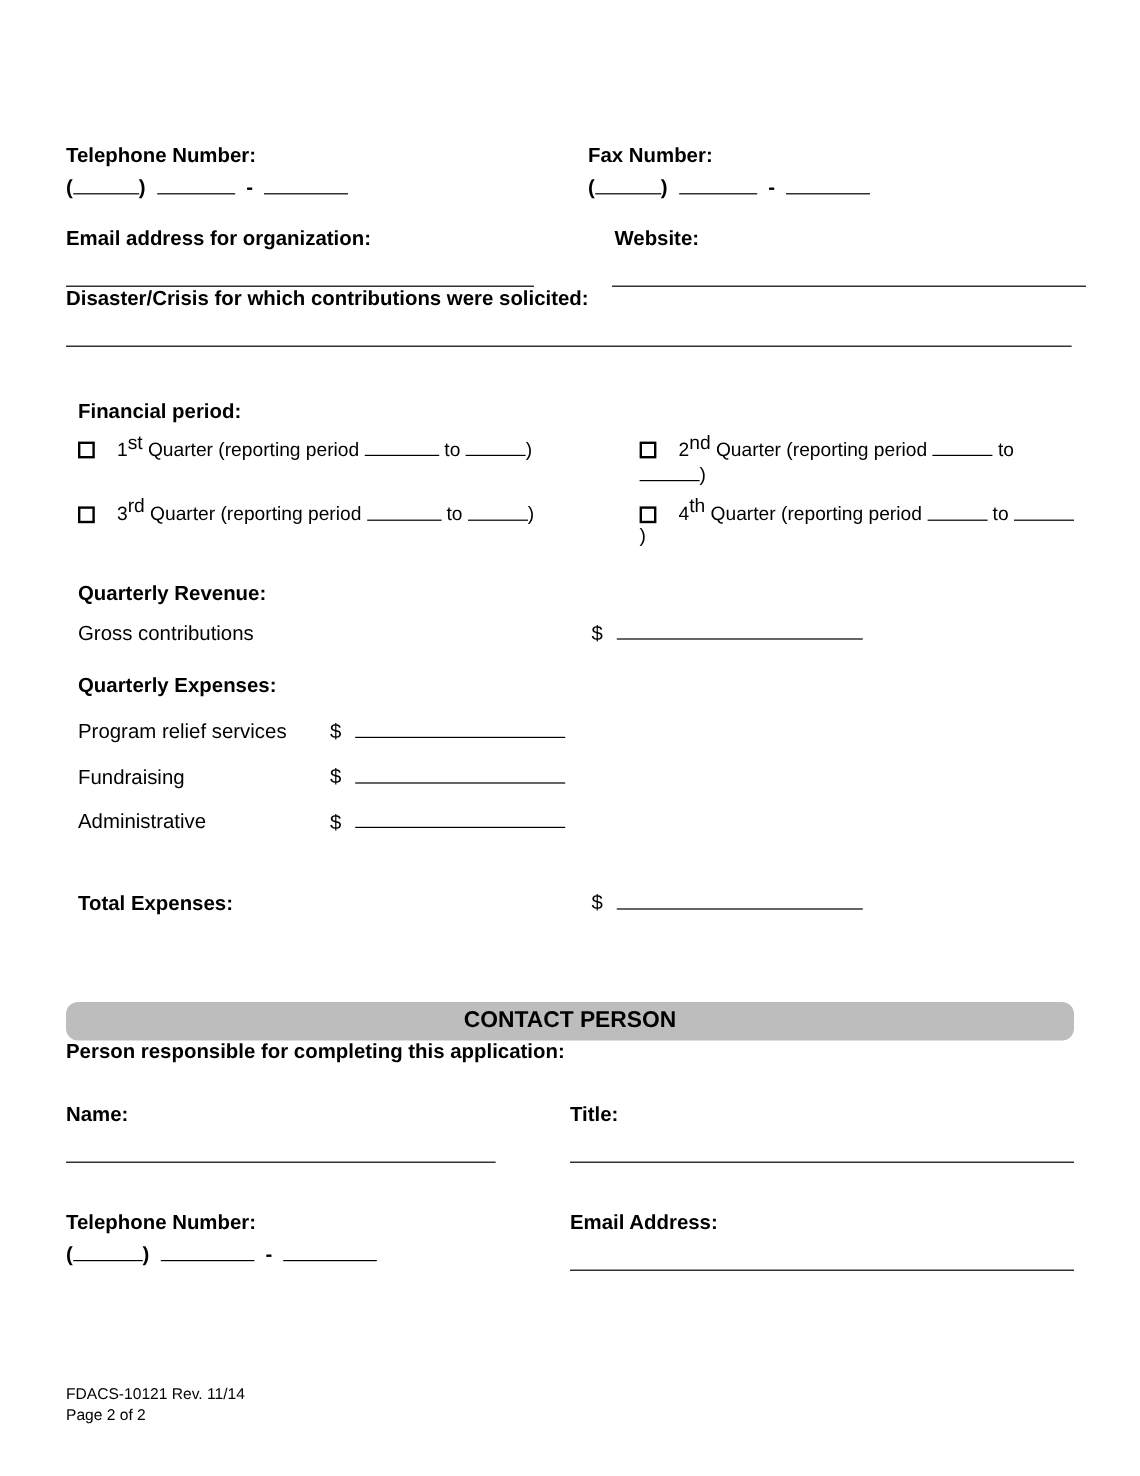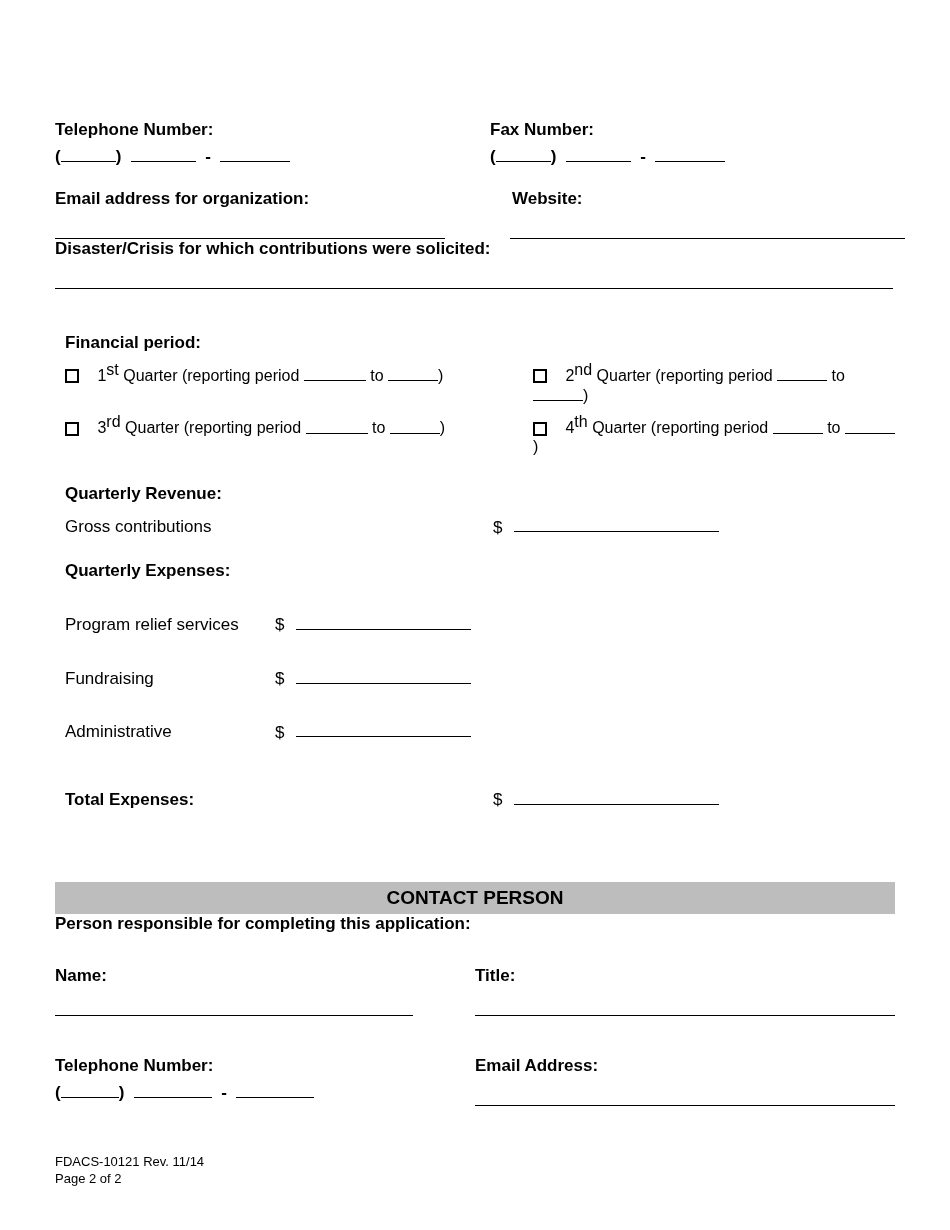--- a/index.html
+++ b/index.html
@@ -37,32 +37,33 @@
     margin-right: 14px;
   }
   .period-row { margin-top: 8px; font-size: 16px; }
   .period-blank { display:inline-block; border-bottom:1px solid #000; width:62px; height:1em; vertical-align:baseline;}
   .period-blank-sm { display:inline-block; border-bottom:1px solid #000; width:50px; height:1em; vertical-align:baseline;}
   sup { font-size: 16px; vertical-align: super; }
   .rev-row { display:flex; align-items:flex-end; margin-top:10px;}
   .rev-label { flex:0 0 428px; font-size:17px; }
   .rev-amt { font-size:17px; }
   .amt-blank { display:inline-block; border-bottom:1px solid #000; width:205px; height:1.1em; vertical-align:baseline; margin-left:12px;}
-  .exp-row { display:flex; align-items:flex-end; margin-top:30px;}
+  .exp-row { display:flex; align-items:flex-end; margin-top:14px;}
   .exp-label { flex:0 0 210px; font-size:17px; }
   .exp-amt { font-size:17px; }
   .exp-blank { display:inline-block; border-bottom:1px solid #000; width:175px; height:1.1em; vertical-align:baseline; margin-left:12px;}
   .banner {
     background: #bdbdbd;
     text-align: center;
     font-weight: bold;
     font-size: 19px;
     padding: 5px 0;
     margin-top: 72px;
     width: 840px;
+    border-radius: 10px;
   }
   .contact-row { display:flex; margin-top: 32px;}
   .contact-left { flex:0 0 420px;}
   .contact-right { flex:1;}
   .contact-underline-left { border-bottom:1px solid #000; width:358px; height:30px;}
   .contact-underline-right { border-bottom:1px solid #000; width:420px; height:30px;}
   .footer { position:absolute; bottom:42px; left:55px; font-size:13px; line-height:1.3;}
 </style>
 </head>
 <body>

